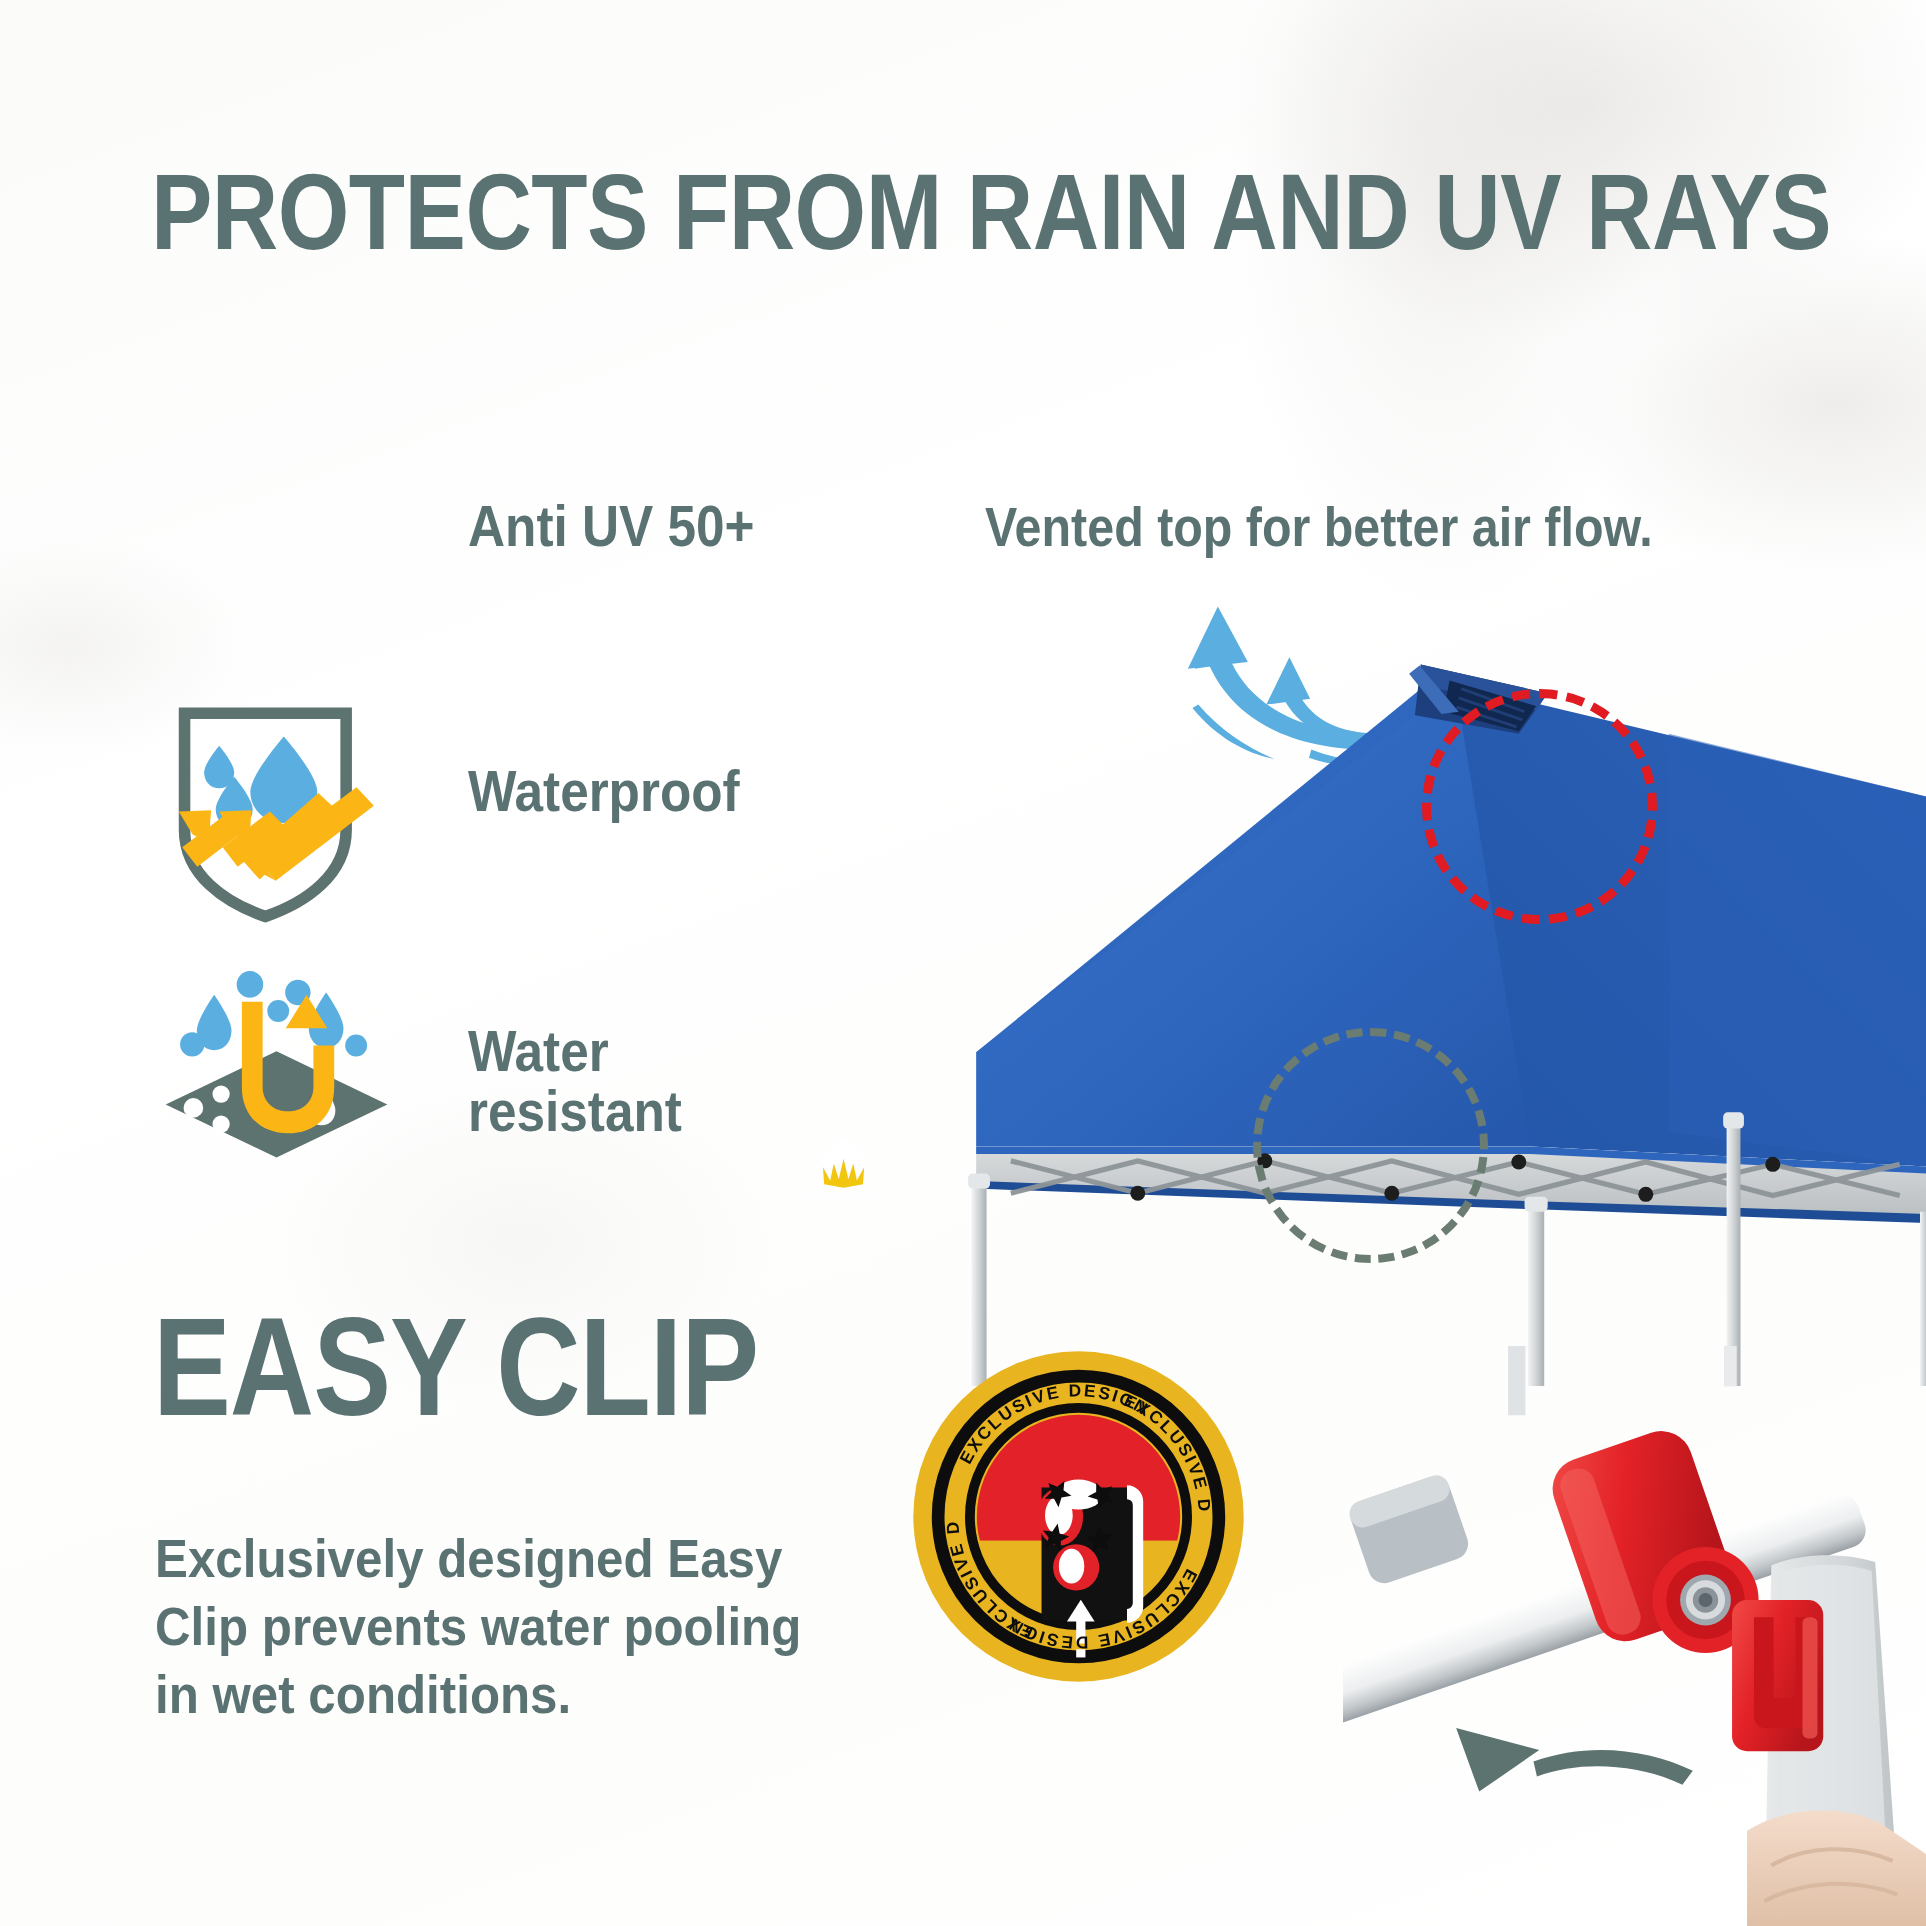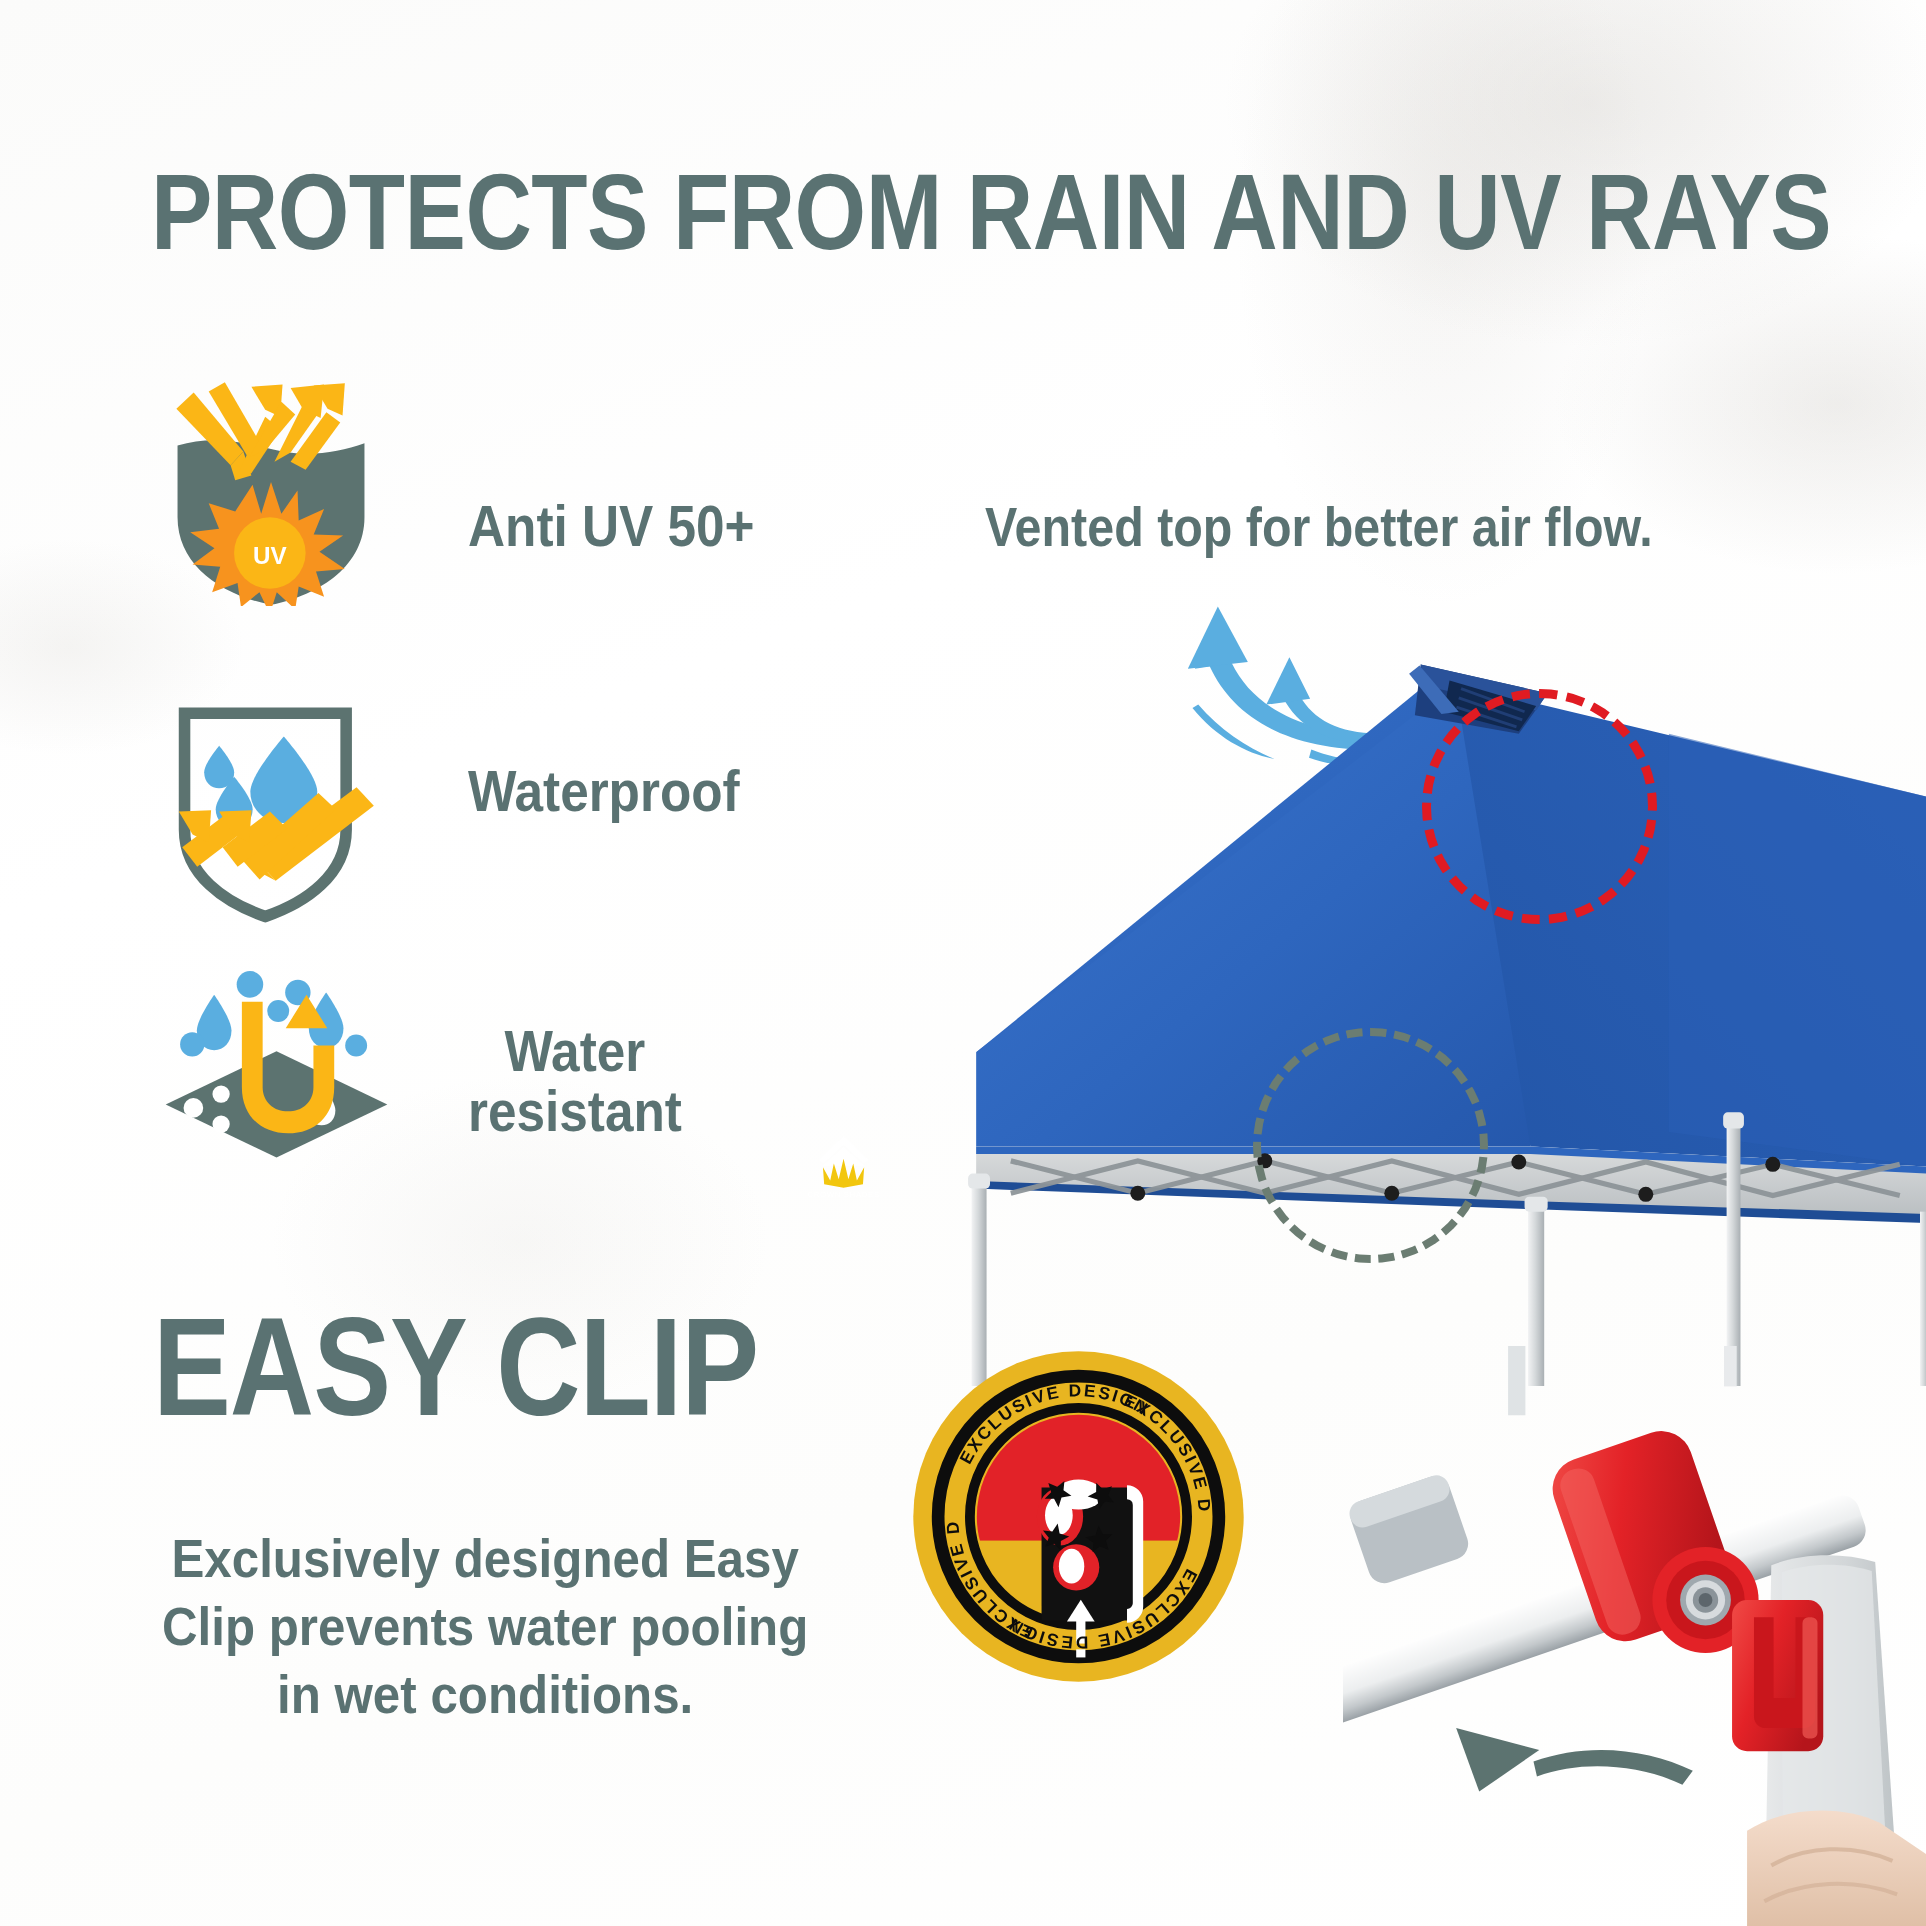--- a/index.html
+++ b/index.html
@@ -13,21 +13,20 @@
     position:relative;
     width:1926px;height:1926px;
     background:
       radial-gradient(ellipse 520px 347px at 1588px 104px, rgba(196,192,186,.30), rgba(255,255,255,0) 70%),
       radial-gradient(ellipse 404px 243px at 1837px 404px, rgba(196,192,186,.28), rgba(255,255,255,0) 70%),
       radial-gradient(ellipse 289px 520px at 1444px 231px, rgba(200,196,190,.18), rgba(255,255,255,0) 72%),
       radial-gradient(ellipse 243px 150px at 69px 647px, rgba(205,202,196,.20), rgba(255,255,255,0) 72%),
       radial-gradient(ellipse 347px 231px at 520px 1242px, rgba(205,202,196,.14), rgba(255,255,255,0) 72%),
       linear-gradient(160deg,#fbfbfa 0%,#ffffff 35%,#fdfdfc 70%,#ffffff 100%);
     overflow:hidden;
-    text-align:center;
   }
 
   
   .headline{
     position:absolute;left:151px;top:159px;
     font-size:107px;line-height:1;
     font-weight:700;
     letter-spacing:-0.6px;
     color:#5a7272;
     transform:scaleX(.86);
@@ -92,48 +91,20 @@
   
   #clip-photo{position:absolute;left:1343px;top:1346px;width:583px;height:583px;}
 </style>
 </head>
 <body>
 
 <div class="canvas">
 
   <div class="headline">PROTECTS FROM RAIN AND UV RAYS</div>
 
-  <div class="icon" id="icon-uv">
-    <svg viewBox="0 0 360 390" width="208" height="225">
-
-      <path d="M18 112 C 70 96 120 102 180 118 C 240 134 295 124 342 108 L342 236 C342 318 268 370 180 388 C 92 370 18 318 18 236 Z" fill="#5c7370"></path>
-
-      <g fill="#f7931e">
-        <path d="M148 180 L163 230 L180 175 L198 230 L226 190 L228 242 L272 222 L254 266 L305 268 L264 296 L308 326 L258 330 L272 374 L228 356 L222 396 L190 366 L178 404 L160 366 L128 392 L122 350 L78 366 L92 322 L44 318 L82 290 L40 262 L90 256 L72 212 L118 226 Z"></path>
-      </g>
-
-      <circle cx="178" cy="298" r="62" fill="#fbb616"></circle>
-      <text x="178" y="318" font-family="Liberation Sans, sans-serif" font-size="42" font-weight="bold" fill="#ffffff" text-anchor="middle">UV</text>
-
-      <path d="M16 48 L46 20 L132 122 L110 146 Z" fill="#fbb616"></path>
-      <path d="M110 146 L132 122 L146 164 L118 172 Z" fill="#fbb616"></path>
-
-      <path d="M118 170 L146 160 L196 84 L170 62 Z" fill="#fbb616"></path>
-      <path d="M146 10 L200 6 L196 62 L170 50 Z" fill="#fbb616"></path>
-
-      <path d="M72 18 L100 2 L166 116 L140 132 Z" fill="#fbb616"></path>
-
-      <path d="M142 132 L170 120 L222 58 L198 36 Z" fill="#fbb616"></path>
-
-      <path d="M186 140 L214 124 L262 56 L236 40 Z" fill="#fbb616"></path>
-      <path d="M214 12 L272 6 L266 64 L236 50 Z" fill="#fbb616"></path>
-      <path d="M214 140 L240 154 L300 72 L276 54 Z" fill="#fbb616"></path>
-      <path d="M254 8 L308 4 L304 60 L278 48 Z" fill="#fbb616"></path>
-    </svg>
-  </div>
   <div class="feat-label" style="left:468px;top:496px;">Anti UV 50+</div>
 
   <div class="icon" id="icon-waterproof">
     <svg viewBox="0 0 350 395" width="202" height="228">
       <path d="M20 30 L300 30 L300 232 C300 310 230 358 160 382 C 90 358 20 310 20 232 Z" fill="none" stroke="#5c7370" stroke-width="20"></path>
 
       <path d="M192 70 C192 70 250 136 250 166 C250 198 224 220 192 220 C160 220 134 198 134 166 C134 136 192 70 192 70 Z" fill="#5aaee0"></path>
       <path d="M80 86 C80 86 106 117 106 132 C106 149 94 160 80 160 C66 160 54 149 54 132 C54 117 80 86 80 86 Z" fill="#5aaee0"></path>
       <path d="M106 140 C106 140 138 178 138 196 C138 215 124 228 106 228 C88 228 74 215 74 196 C74 178 106 140 106 140 Z" fill="#5aaee0"></path>
 

